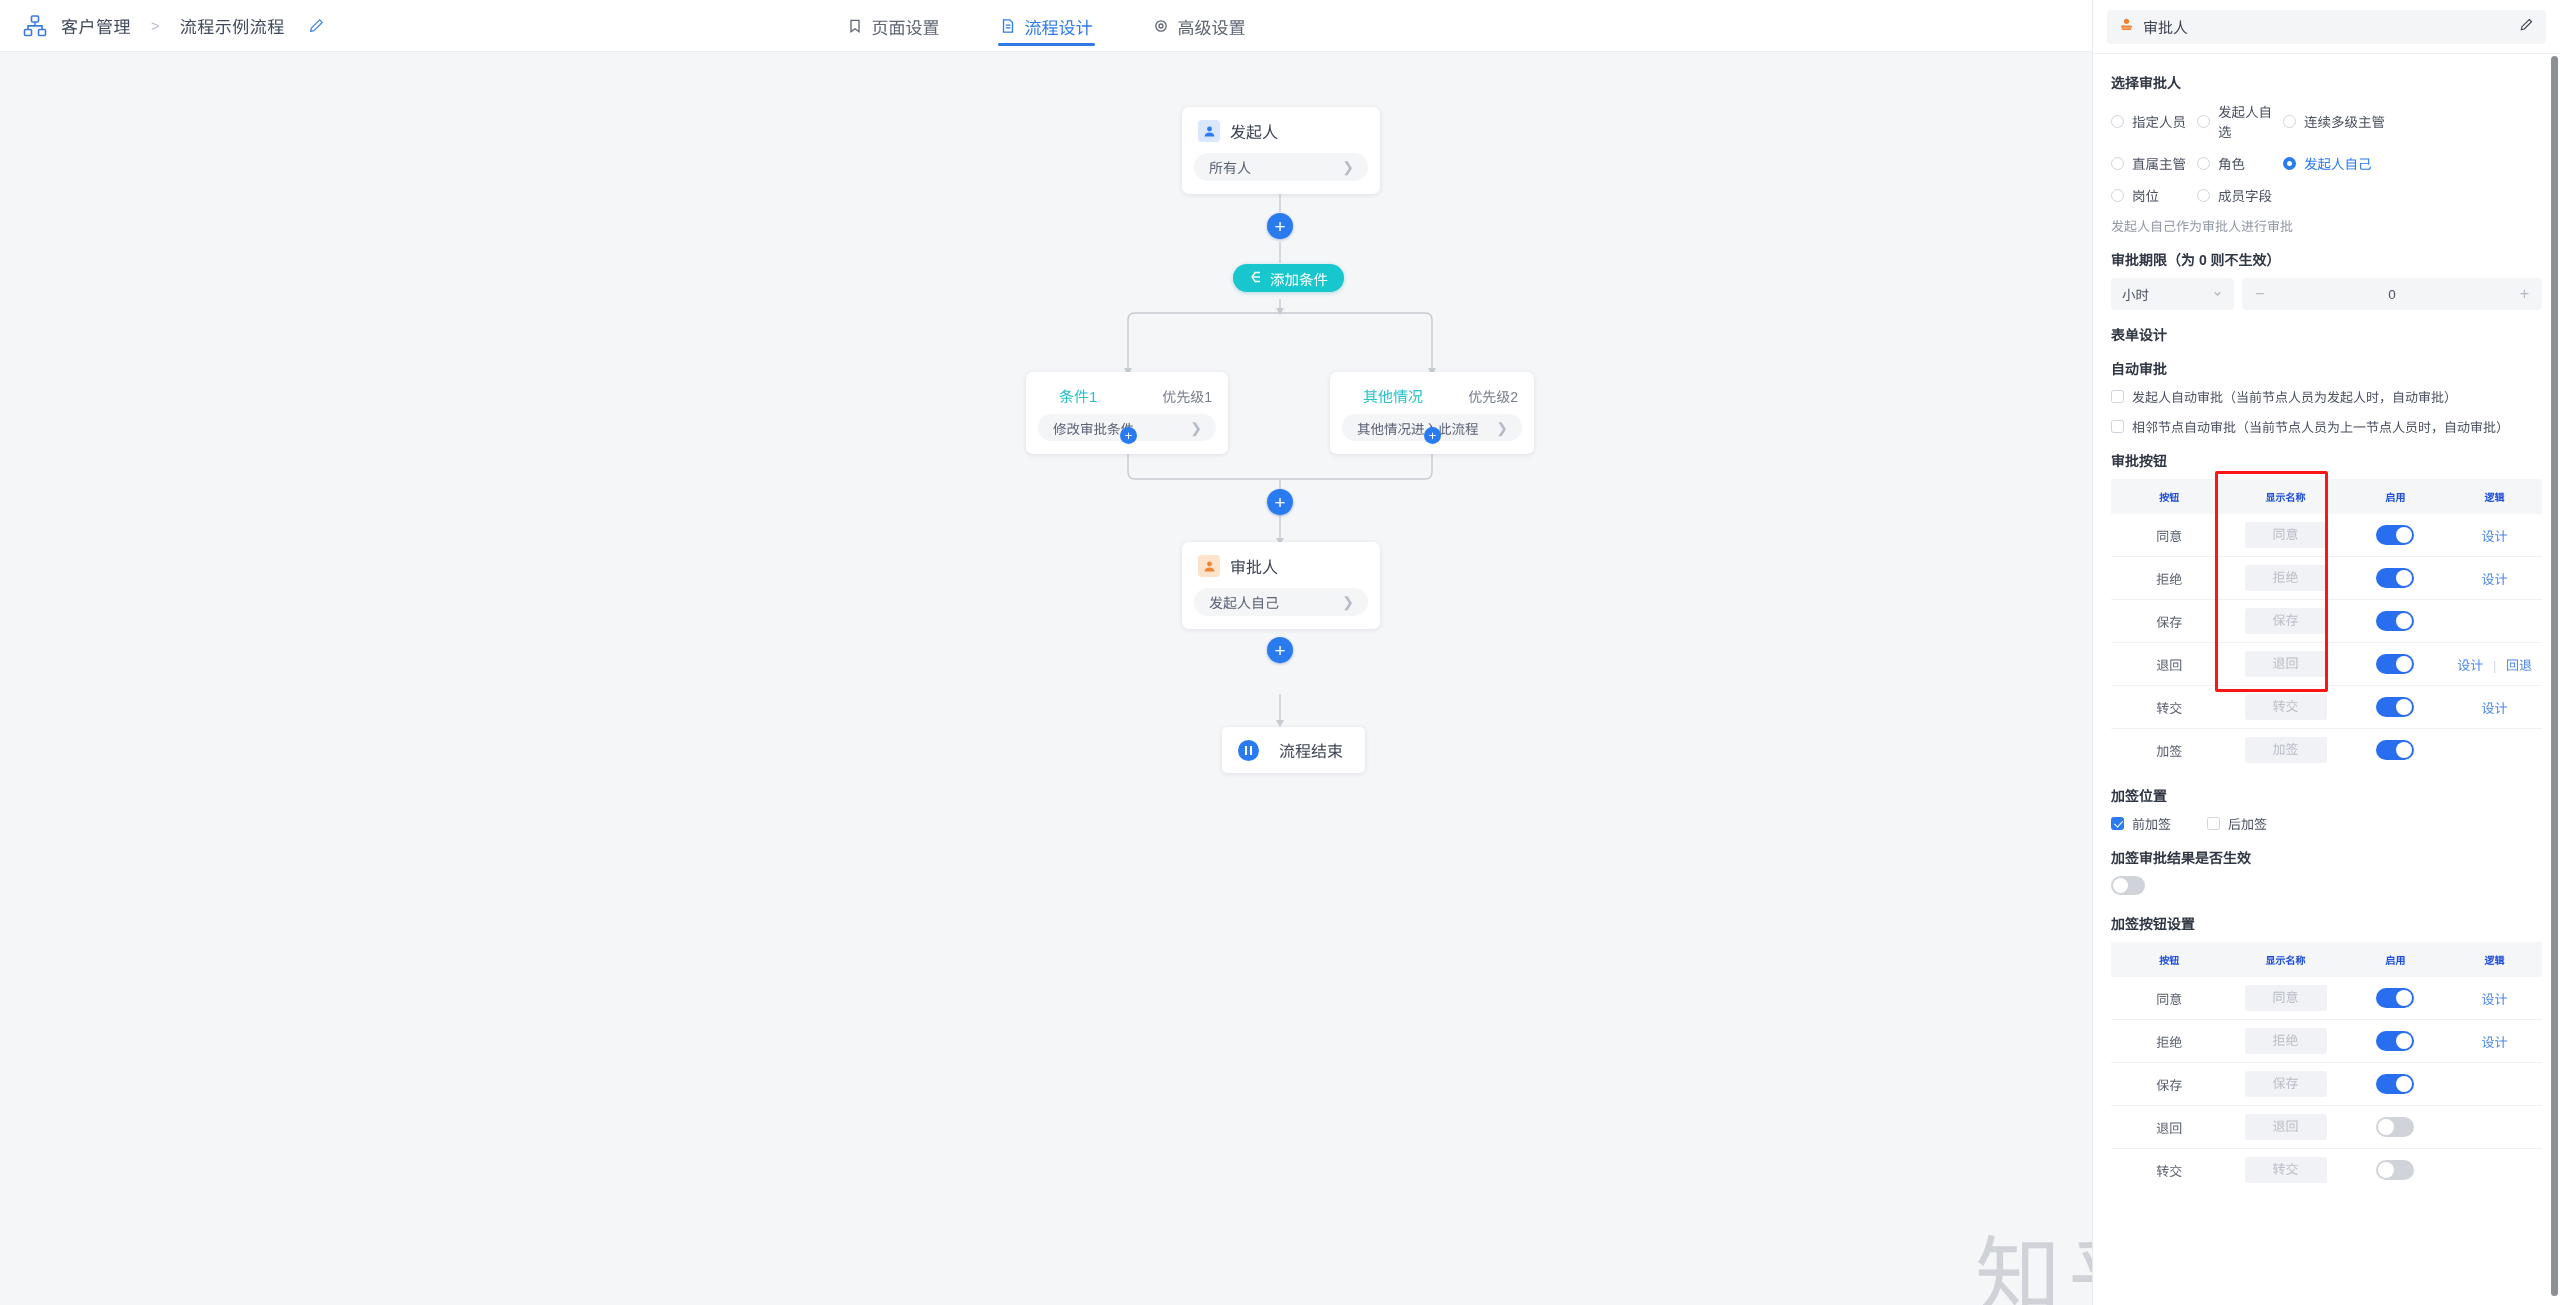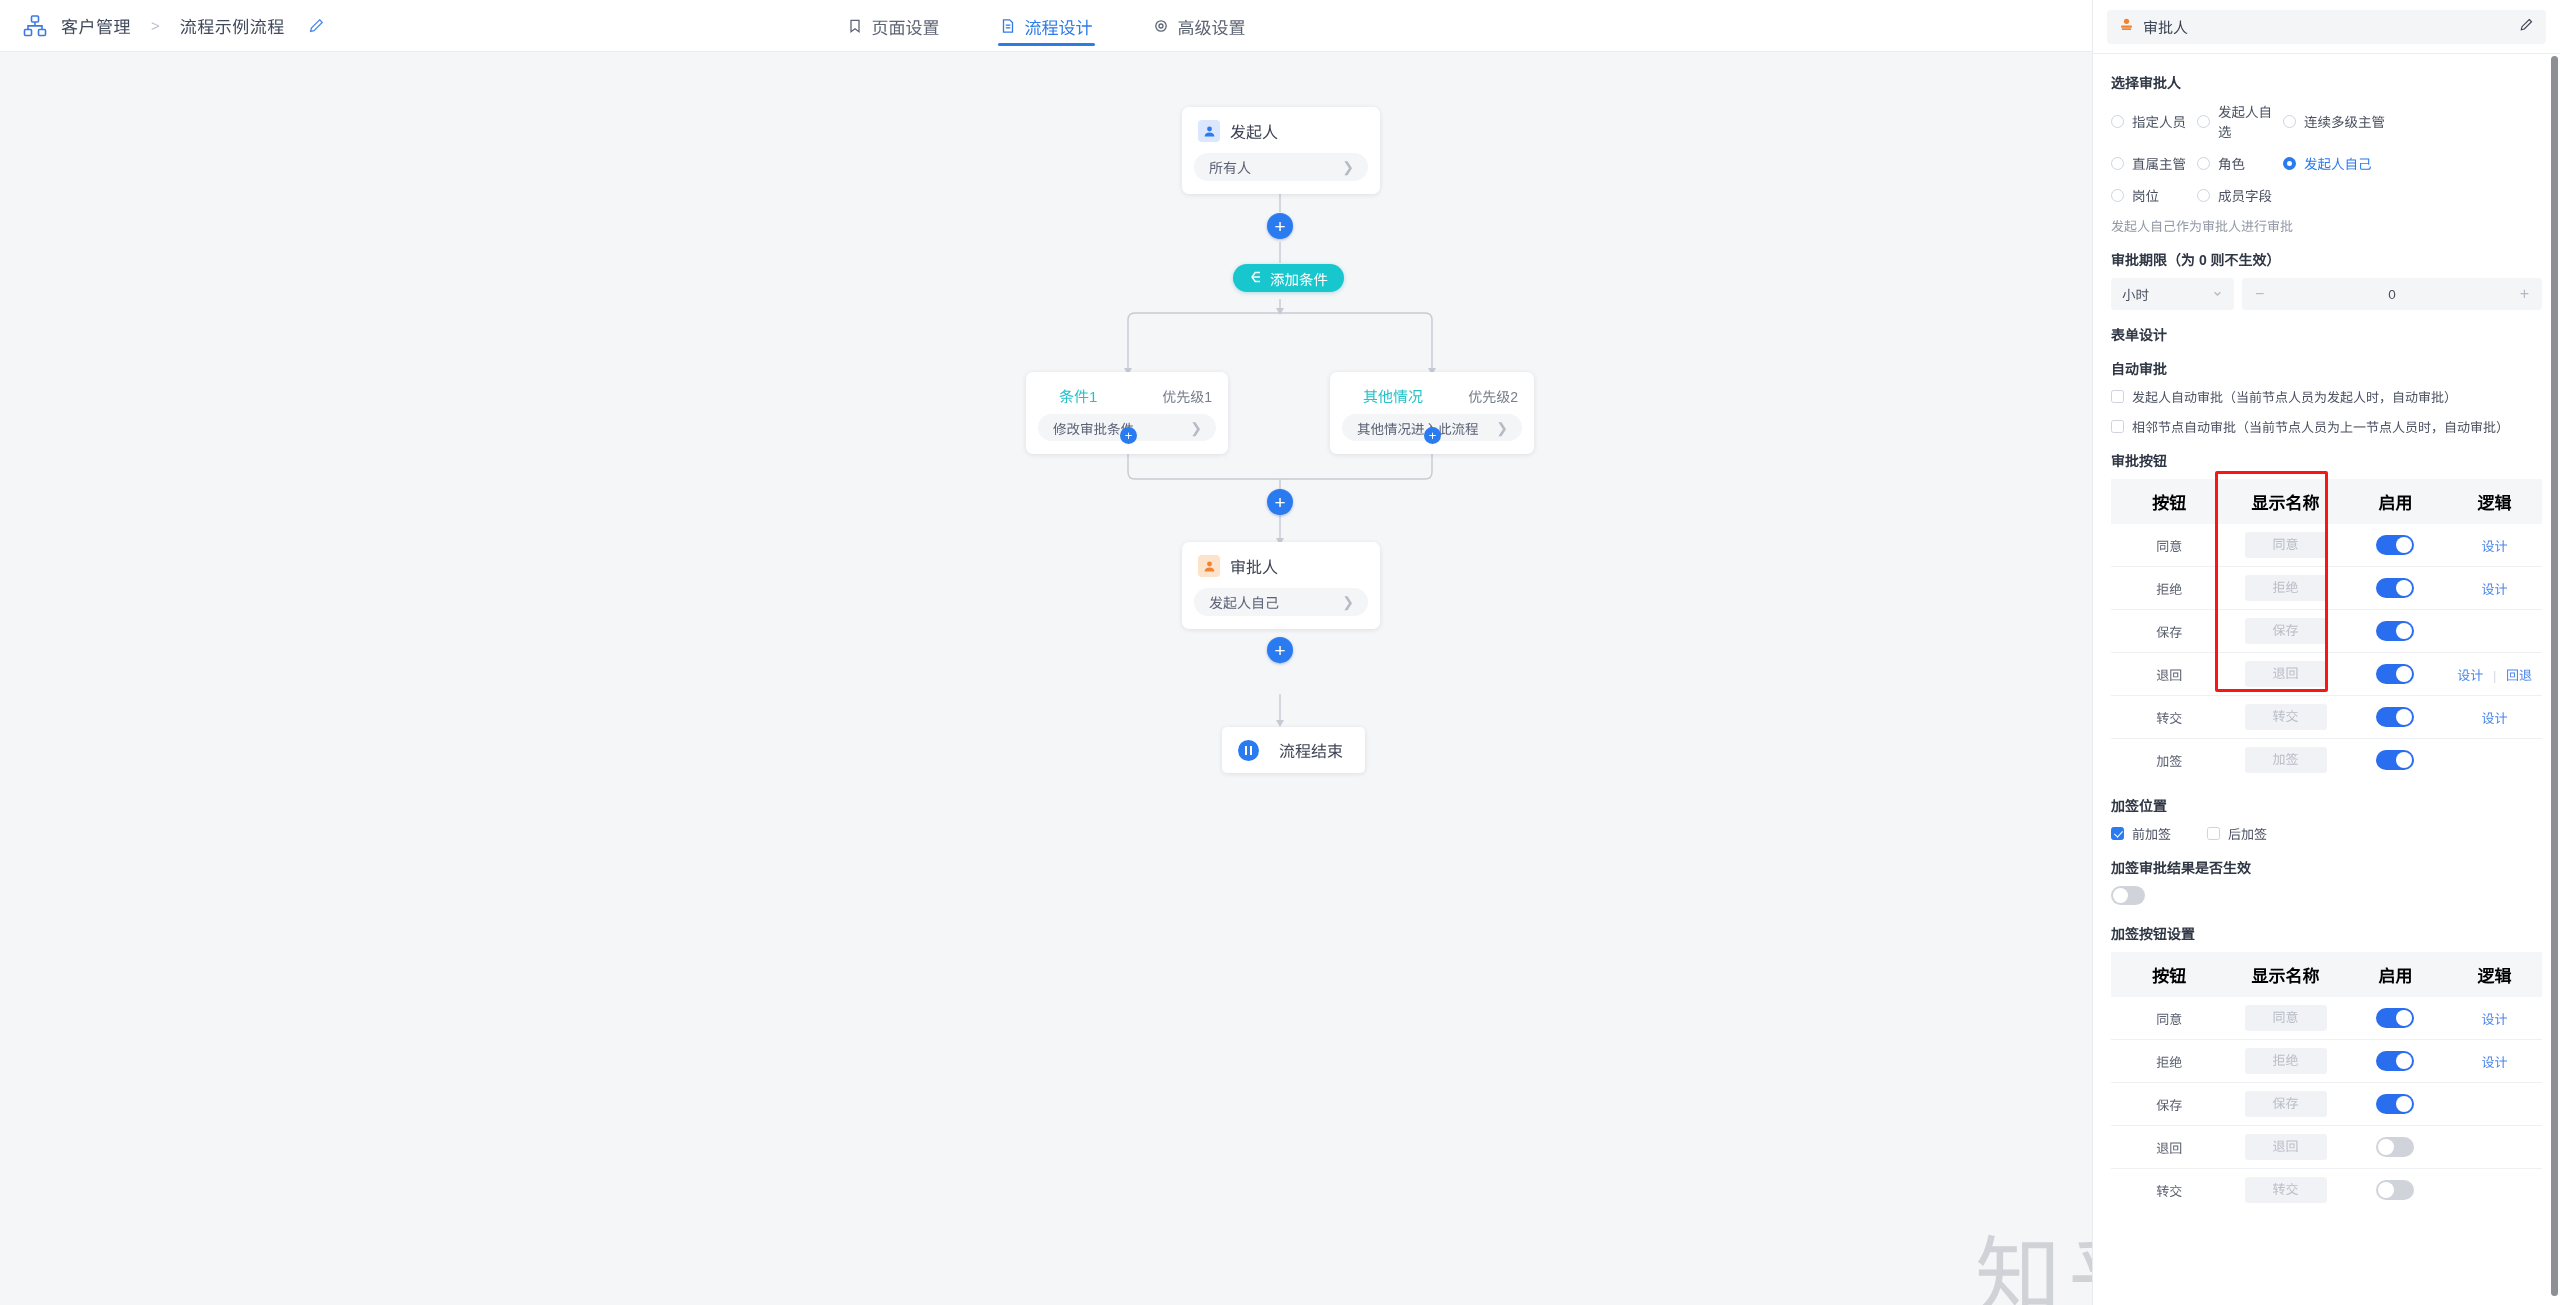--- a/index.html
+++ b/index.html
@@ -167,21 +167,21 @@
     content: ""; position: absolute; left: 4px; top: 1px; width: 4px; height: 7px;
     border: solid #fff; border-width: 0 1.6px 1.6px 0; transform: rotate(43deg);
   }
   .cb-row { display: flex; align-items: center; gap: 8px; font-size: 13px; color: #4a5160; cursor: pointer; }
   .cb-list { display: flex; flex-direction: column; gap: 11px; }
 
   
   .tbl-wrap { position: relative; margin-top: 5px; }
   table.btn-tbl { width: 100%; border-collapse: collapse; }
   table.btn-tbl th {
-    background: #f5f6f8; font-size: 17px; font-weight: bold; color: #000000;
+    background: #f5f6f8; font-size: 10px; font-weight: bold; color: #1d4ed8;
     padding: 10px 0; text-align: center;
   }
   table.btn-tbl td {
     font-size: 13px; color: #5a6170; text-align: center; padding: 8px 0;
     border-bottom: 1px solid #eef0f3;
   }
   table.btn-tbl tr:last-child td { border-bottom: none; }
   .col-btn { width: 27%; }
   .col-name { width: 27%; }
   .col-en { width: 24%; }

